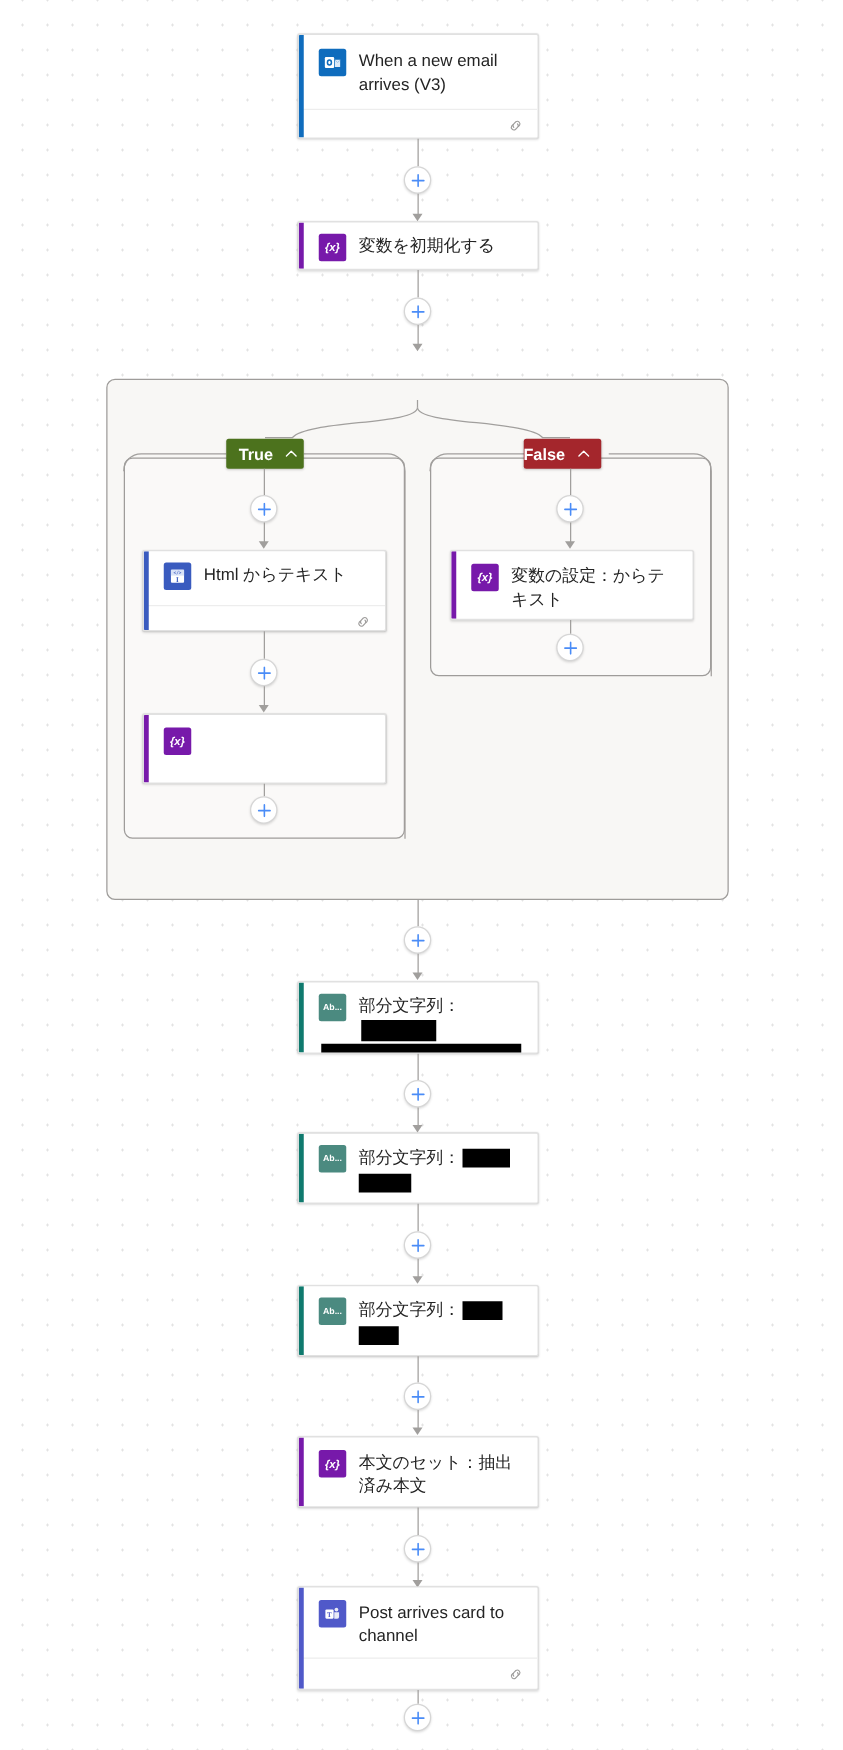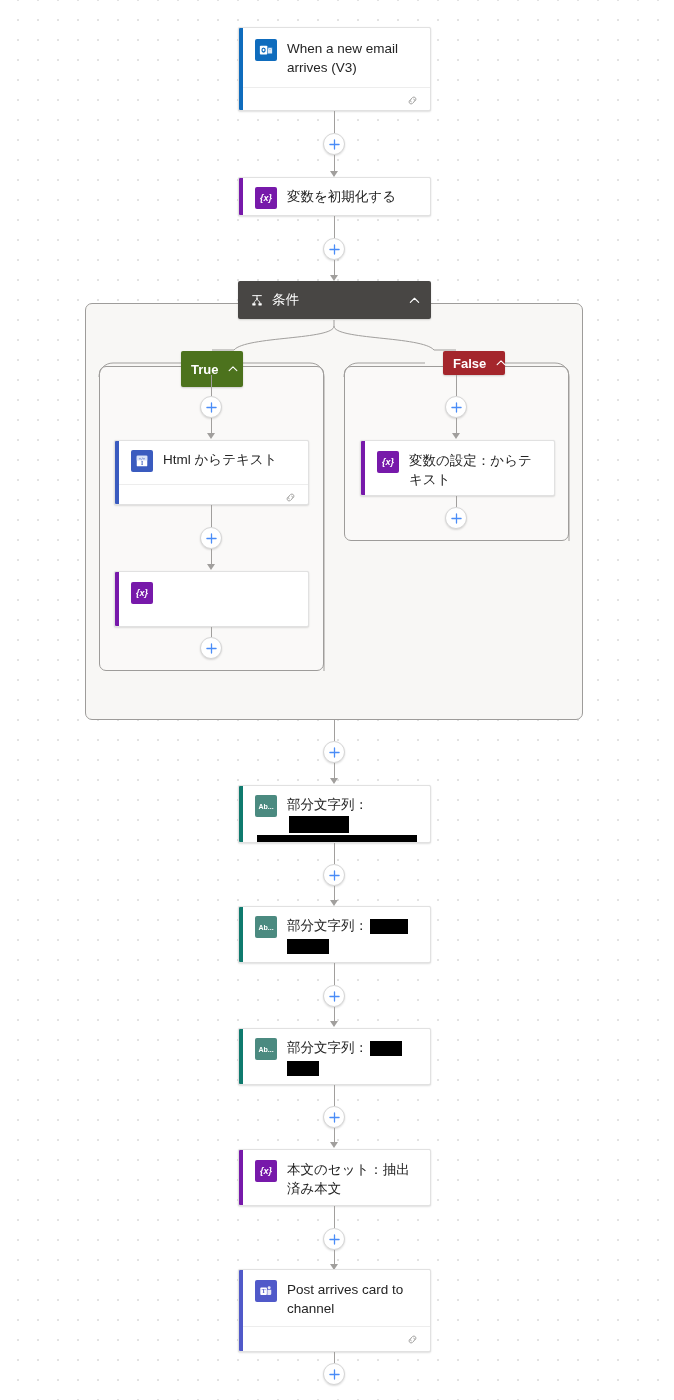--- a/index.html
+++ b/index.html
@@ -196,46 +196,31 @@
 
   <div class="vline" style="left:334px;top:216px;height:22px;"></div>
   <div class="plus" style="left:323px;top:238px;">
     <svg width="11" height="11" viewBox="0 0 12 12">
         <path d="M6 1 V11 M1 6 H11" stroke="#4a8cf7" stroke-width="1.4" stroke-linecap="round"></path>
       </svg>
   </div>
   <div class="vline" style="left:334px;top:260px;height:16px;"></div>
   <div class="arrowhead" style="left:329.5px;top:275px;"></div>
 
-  <div class="cond-head" style="left:238px;top:281px;width:193px;height:38px;">
-    <span style="display:flex;align-items:center;">
-      <svg width="14" height="14" viewBox="0 0 16 16">
-        <path d="M3 3 H13 M8 3 V6.5 M8 6.5 C8 9 4.5 9 4.5 11.5 M8 6.5 C8 9 11.5 9 11.5 11.5" stroke="#ffffff" stroke-width="1.1" fill="none" stroke-linecap="round"></path>
-        <rect x="2.6" y="11.6" width="3.8" height="2.6" rx="0.4" fill="#ffffff"></rect>
-        <rect x="9.6" y="11.6" width="3.8" height="2.6" rx="0.4" fill="#ffffff"></rect>
-      </svg>
-    </span>
-    <span class="ctext">条件</span>
-    <span>
-      <svg class="chev" width="13" height="13" viewBox="0 0 14 14">
-        <path d="M2.5 9 L7 4.6 L11.5 9" stroke="#ffffff" stroke-width="1.2" fill="none" stroke-linecap="round" stroke-linejoin="round"></path>
-      </svg>
-    </span>
-  </div>
-
-  <div class="pill true" style="left:181px;top:351px;width:62px;height:36px;">
+
+  <div class="pill true" style="left:181px;top:351px;width:62px;height:24px;">
     <span class="plabel">True</span>
     <span>
       <svg class="chev" width="12" height="12" viewBox="0 0 14 14">
         <path d="M2.5 9 L7 4.6 L11.5 9" stroke="#ffffff" stroke-width="1.3" fill="none" stroke-linecap="round" stroke-linejoin="round"></path>
       </svg>
     </span>
   </div>
 
-  <div class="pill false" style="left:443px;top:351px;width:62px;height:24px;">
+  <div class="pill false" style="left:419px;top:351px;width:62px;height:24px;justify-content:flex-end;">
     <span class="plabel">False</span>
     <span>
       <svg class="chev" width="12" height="12" viewBox="0 0 14 14">
         <path d="M2.5 9 L7 4.6 L11.5 9" stroke="#ffffff" stroke-width="1.3" fill="none" stroke-linecap="round" stroke-linejoin="round"></path>
       </svg>
     </span>
   </div>
 
   <div class="vline" style="left:211px;top:375px;height:21px;"></div>
   <div class="plus" style="left:200px;top:396px;">

